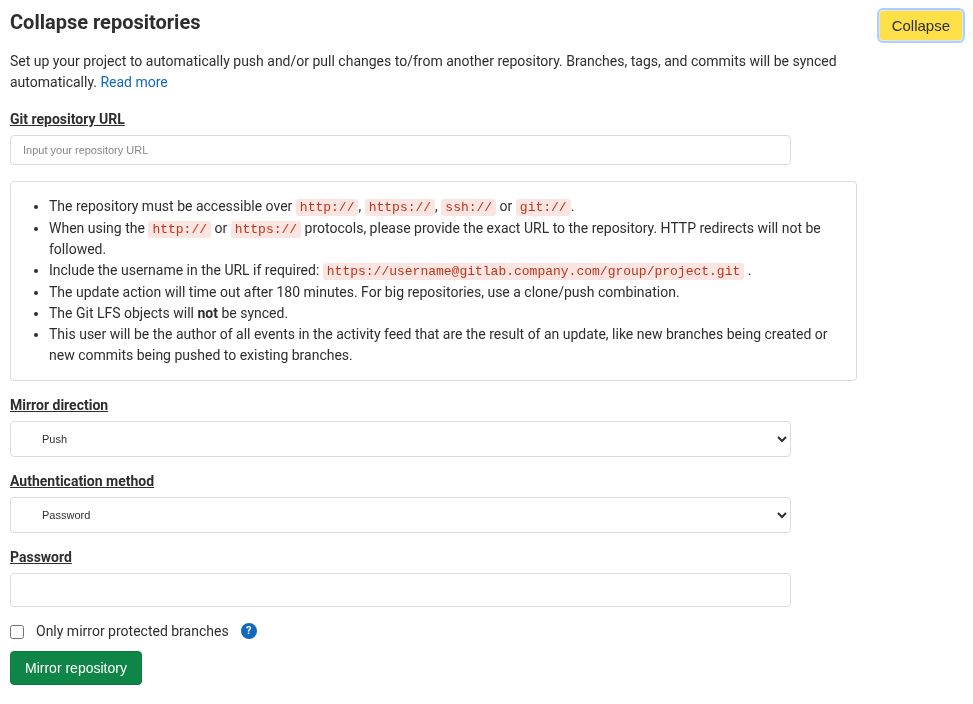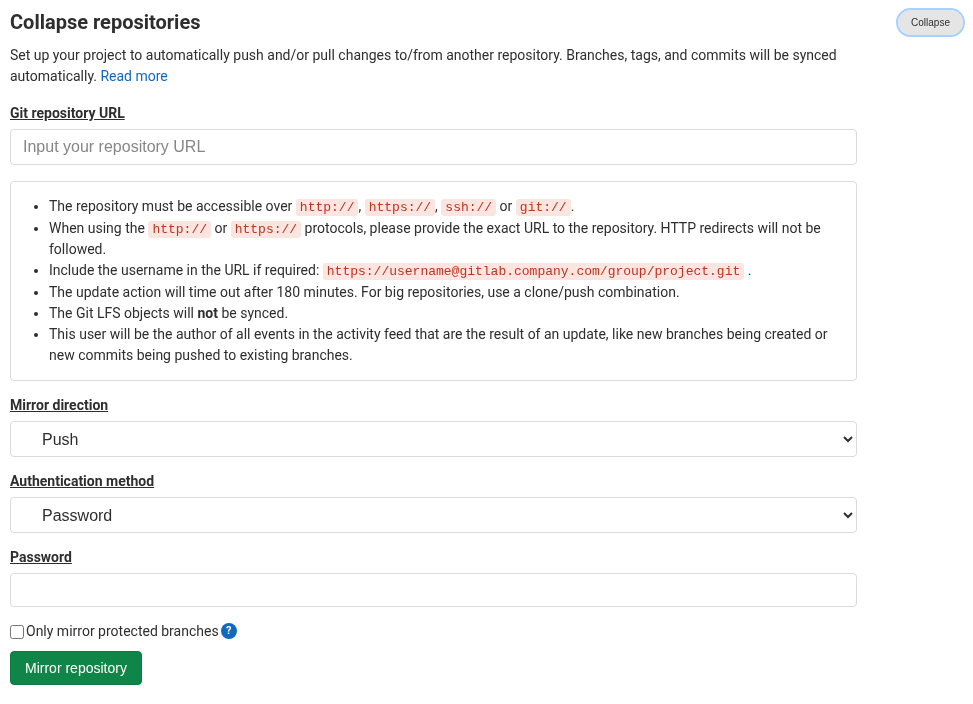--- a/index.html
+++ b/index.html
@@ -20,25 +20,25 @@
       justify-content: space-between;
       align-items: flex-start;
       margin-bottom: 10px;
     }
     h1 {
       font-size: 20px;
       font-weight: 700;
       color: #2e2e2e;
     }
     .collapse-btn {
-      background: #e5e5e5;
+      background: #fde047;
       border: 1px solid #e5e5e5;
-      border-radius: 15px;
+      border-radius: 4px;
       padding: 6px 12px;
-      font-size: 10px;
+      font-size: 15px;
       color: #2e2e2e;
       cursor: pointer;
       outline: 2px solid #a8d1ff;
       outline-offset: 0;
     }
     .description {
       font-size: 14px;
       color: #2e2e2e;
       line-height: 1.5;
       max-width: 850px;
@@ -54,25 +54,25 @@
       text-decoration: underline;
     }
     .label {
       font-weight: 700;
       font-size: 14px;
       color: #2e2e2e;
       display: block;
       margin-bottom: 8px;
     }
     .text-input, .select-input, .password-input {
-      width: 847px;
+      width: 781px;
       padding: 8px 12px;
       border: 1px solid #dbdbdb;
       border-radius: 4px;
-      font-size: 16px;
+      font-size: 11px;
       background: #fff;
       color: #2e2e2e;
     }
     .text-input::placeholder {
       color: #868686;
     }
     .select-input {
       appearance: menulist;
       cursor: pointer;
       height: 36px;
@@ -104,21 +104,21 @@
       color: #c0341d;
       padding: 1px 4px;
       border-radius: 3px;
     }
     .strong {
       font-weight: 700;
     }
     .checkbox-row {
       display: flex;
       align-items: flex-end;
-      gap: 2px;
+      gap: 12px;
       margin-bottom: 12px;
     }
     .checkbox-row input[type="checkbox"] {
       width: 14px;
       height: 14px;
       cursor: pointer;
     }
     .checkbox-row label {
       font-size: 14px;
       color: #2e2e2e;

